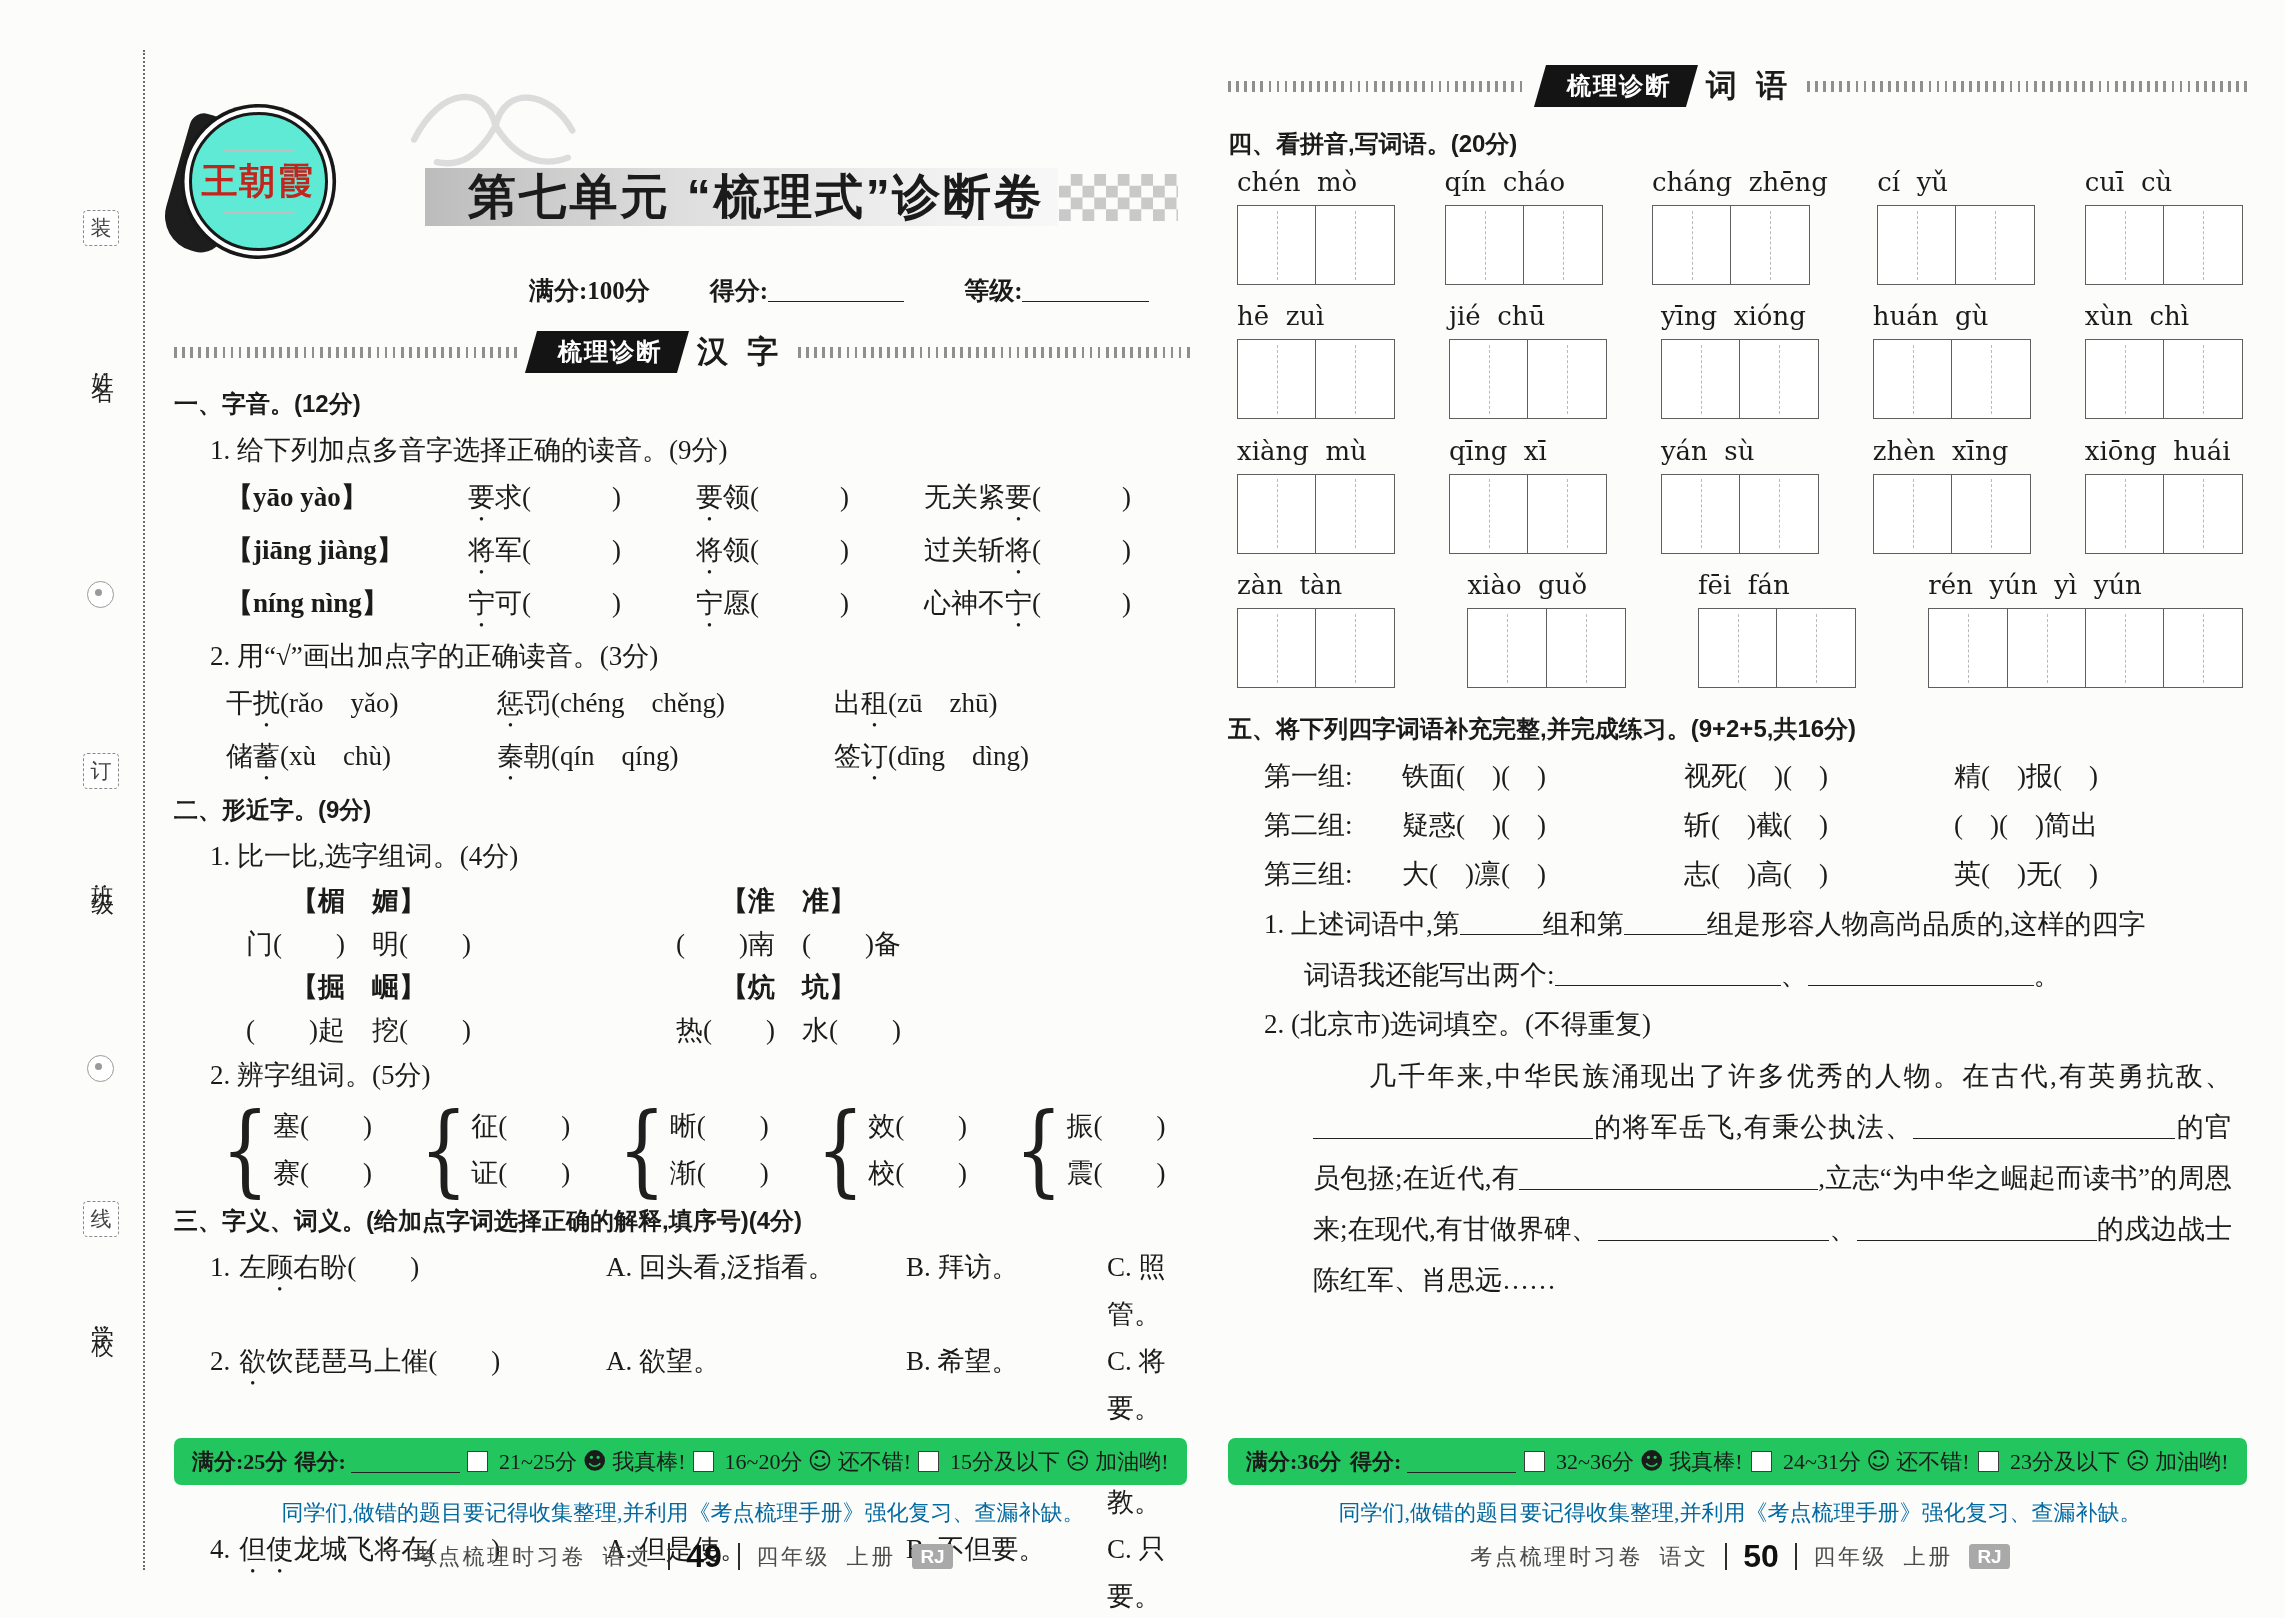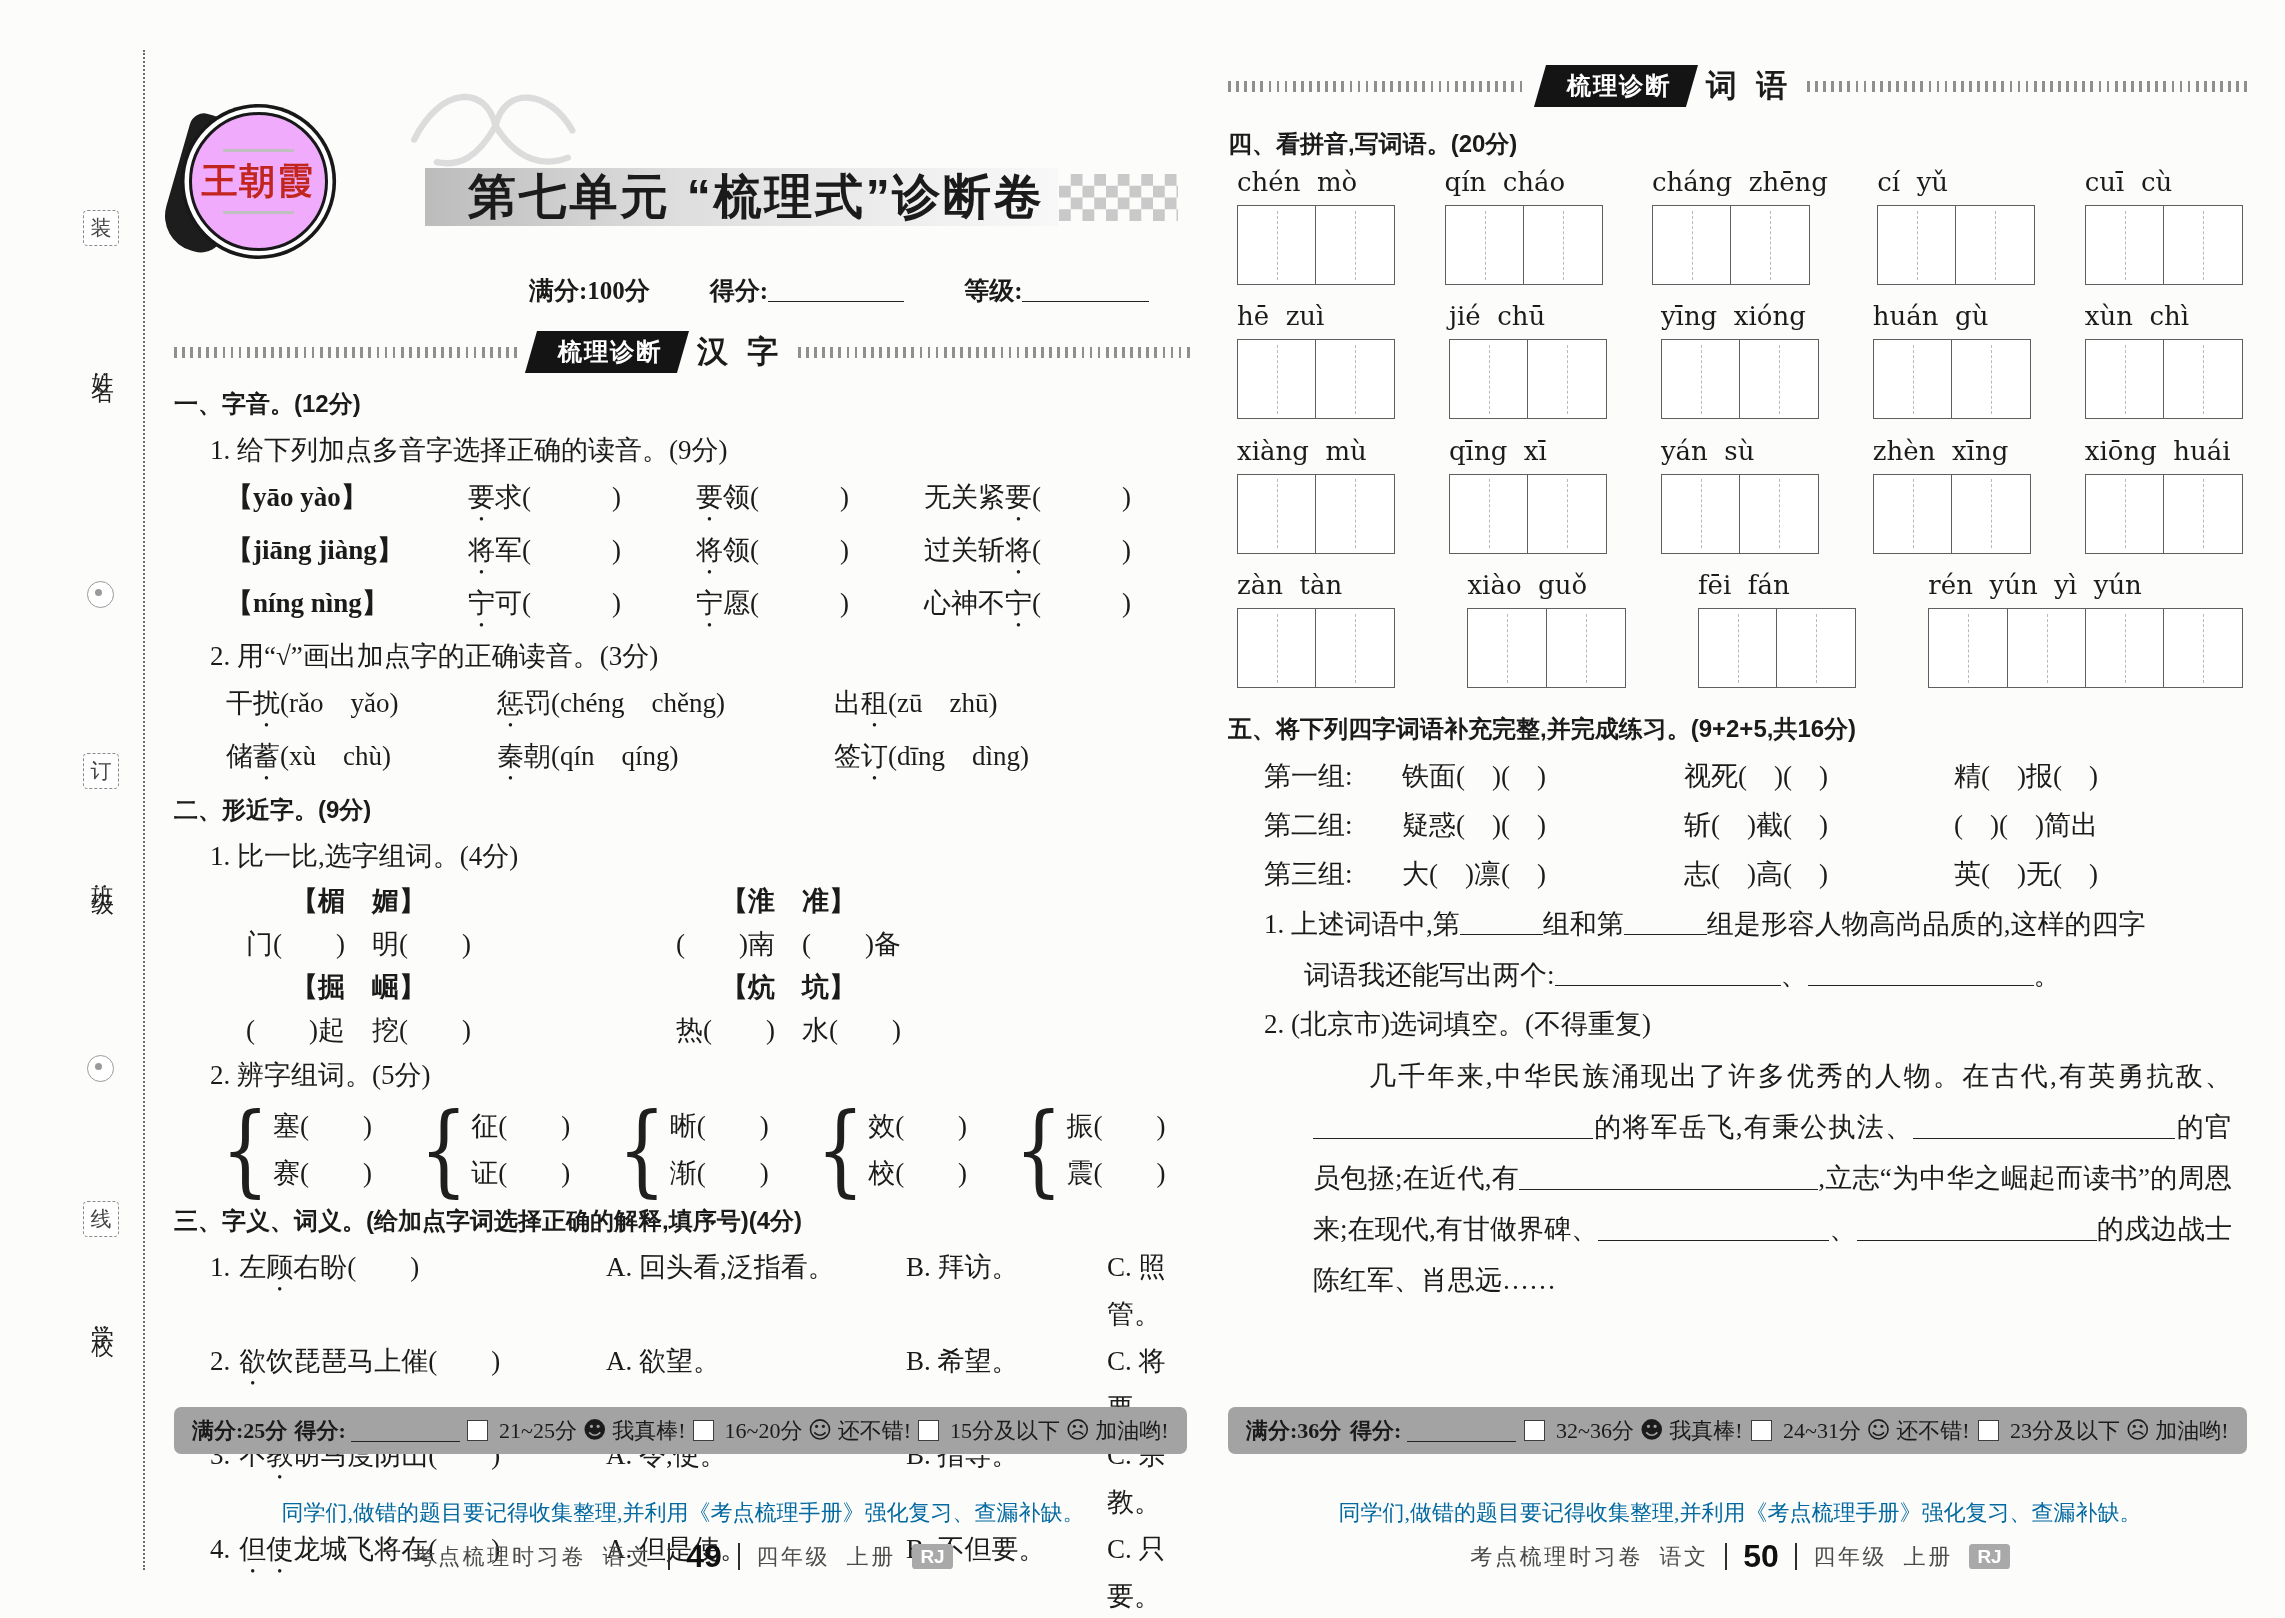--- a/index.html
+++ b/index.html
@@ -21,21 +21,21 @@
 
   
   .page{position:absolute;top:0;height:1618px;}
   .page-left{left:174px;width:1018px;}
   .page-right{left:1228px;width:1024px;}
 
   
   .logo{position:absolute;top:101px;left:3.6px;width:161px;height:161px;}
   .logo-wing{position:absolute;left:-3.6px;top:14.5px;width:63px;height:136px;background:#1d1d1d;
              border-radius:14.5px 42px 23.5px 36px;transform:rotate(16deg);}
-  .logo-ring{position:absolute;inset:11px;border-radius:50%;background:#f0abfc;border:3.6px solid #181818;
+  .logo-ring{position:absolute;inset:11px;border-radius:50%;background:#5eead4;border:3.6px solid #181818;
              box-shadow:0 0 0 4.5px #fff,0 0 0 8.1px #181818;display:flex;align-items:center;justify-content:center;}
   .logo-inner{display:flex;flex-direction:column;align-items:center;gap:5.4px;}
   .logo-line{width:71px;height:2.7px;background:#bfbfbf;}
   .logo-name{color:#c2241e;font-weight:bold;font-size:36px;letter-spacing:1.8px;}
   .deco-bow{position:absolute;top:76px;left:213px;}
 
   .title-bar{position:absolute;top:168px;left:251px;width:633px;height:58px;
              background:linear-gradient(90deg,#bcbcbc 0%,#dedede 40%,#f2f2f2 85%,#f8f8f8 100%);
              display:flex;align-items:center;padding-left:43px;box-sizing:border-box;}
   .title{margin:0;font-size:48px;font-weight:bold;letter-spacing:2.7px;font-family:"Liberation Sans","DejaVu Sans",sans-serif;}
@@ -88,21 +88,21 @@
 
   
   .s5row{display:grid;grid-template-columns:138px 282px 270px 1fr;padding-left:36px;font-size:27px;line-height:49px;}
   .q1l{padding-left:36px;font-size:27px;line-height:51px;}
   .q1l2{padding-left:76px;}
   .para{margin:3.6px 20px 0 85px;font-size:27px;line-height:51px;text-indent:56px;text-align:justify;}
 
   .blank{display:inline-block;height:1em;border-bottom:1.8px solid #222;vertical-align:-2.7px;}
 
   
-  .footer-band{position:absolute;top:1407px;left:0;right:5.4px;height:47px;background:#a3a3a3;border-radius:7.2px;
+  .footer-band{position:absolute;top:1438px;left:0;right:5.4px;height:47px;background:#22c55e;border-radius:7.2px;
                display:flex;align-items:center;justify-content:space-between;padding:0 18px;font-size:22px;box-sizing:border-box;}
   .fb-item{display:flex;align-items:center;gap:5.4px;white-space:nowrap;}
   .chk{display:inline-block;width:19px;height:19px;border:1.8px solid #3d3d3d;background:#fff;margin-right:5.4px;}
   .face{font-family:"DejaVu Sans",sans-serif;font-size:23.5px;line-height:1;}
   .note-line{position:absolute;top:1498px;left:0;right:0;text-align:center;font-size:22px;color:#0369a1;}
   .bottom-line{position:absolute;top:1538px;left:0;right:0;display:flex;justify-content:center;align-items:center;gap:16.3px;}
   .bl-gray{font-size:22px;color:#4c4c4c;letter-spacing:2.7px;}
   .pgbar{display:inline-block;width:1.8px;height:27px;background:#2e2e2e;}
   .pg{font-size:32px;font-weight:bold;color:#111;font-family:"Liberation Sans","DejaVu Sans",sans-serif;}
   .chip{background:#a9a9a9;color:#fff;font-size:19px;font-weight:bold;padding:1.8px 8.1px;border-radius:3.6px;

